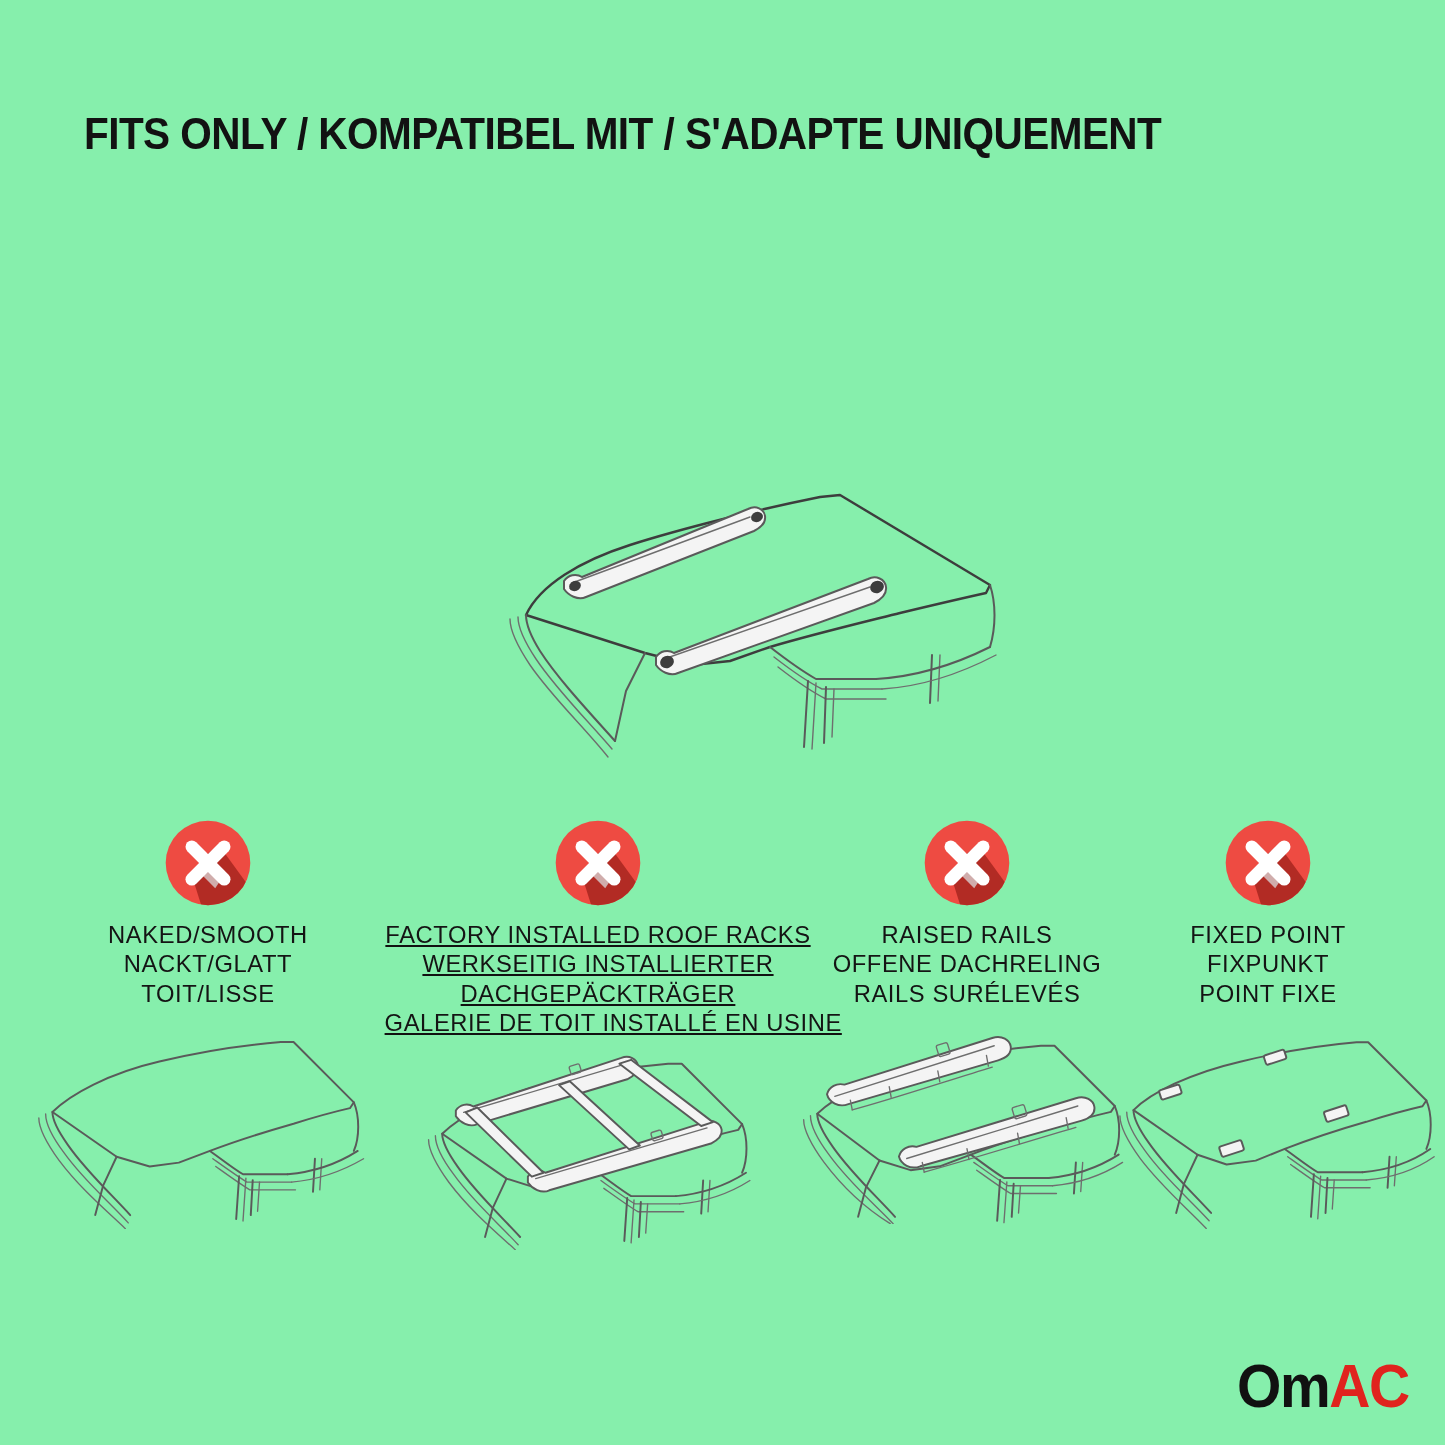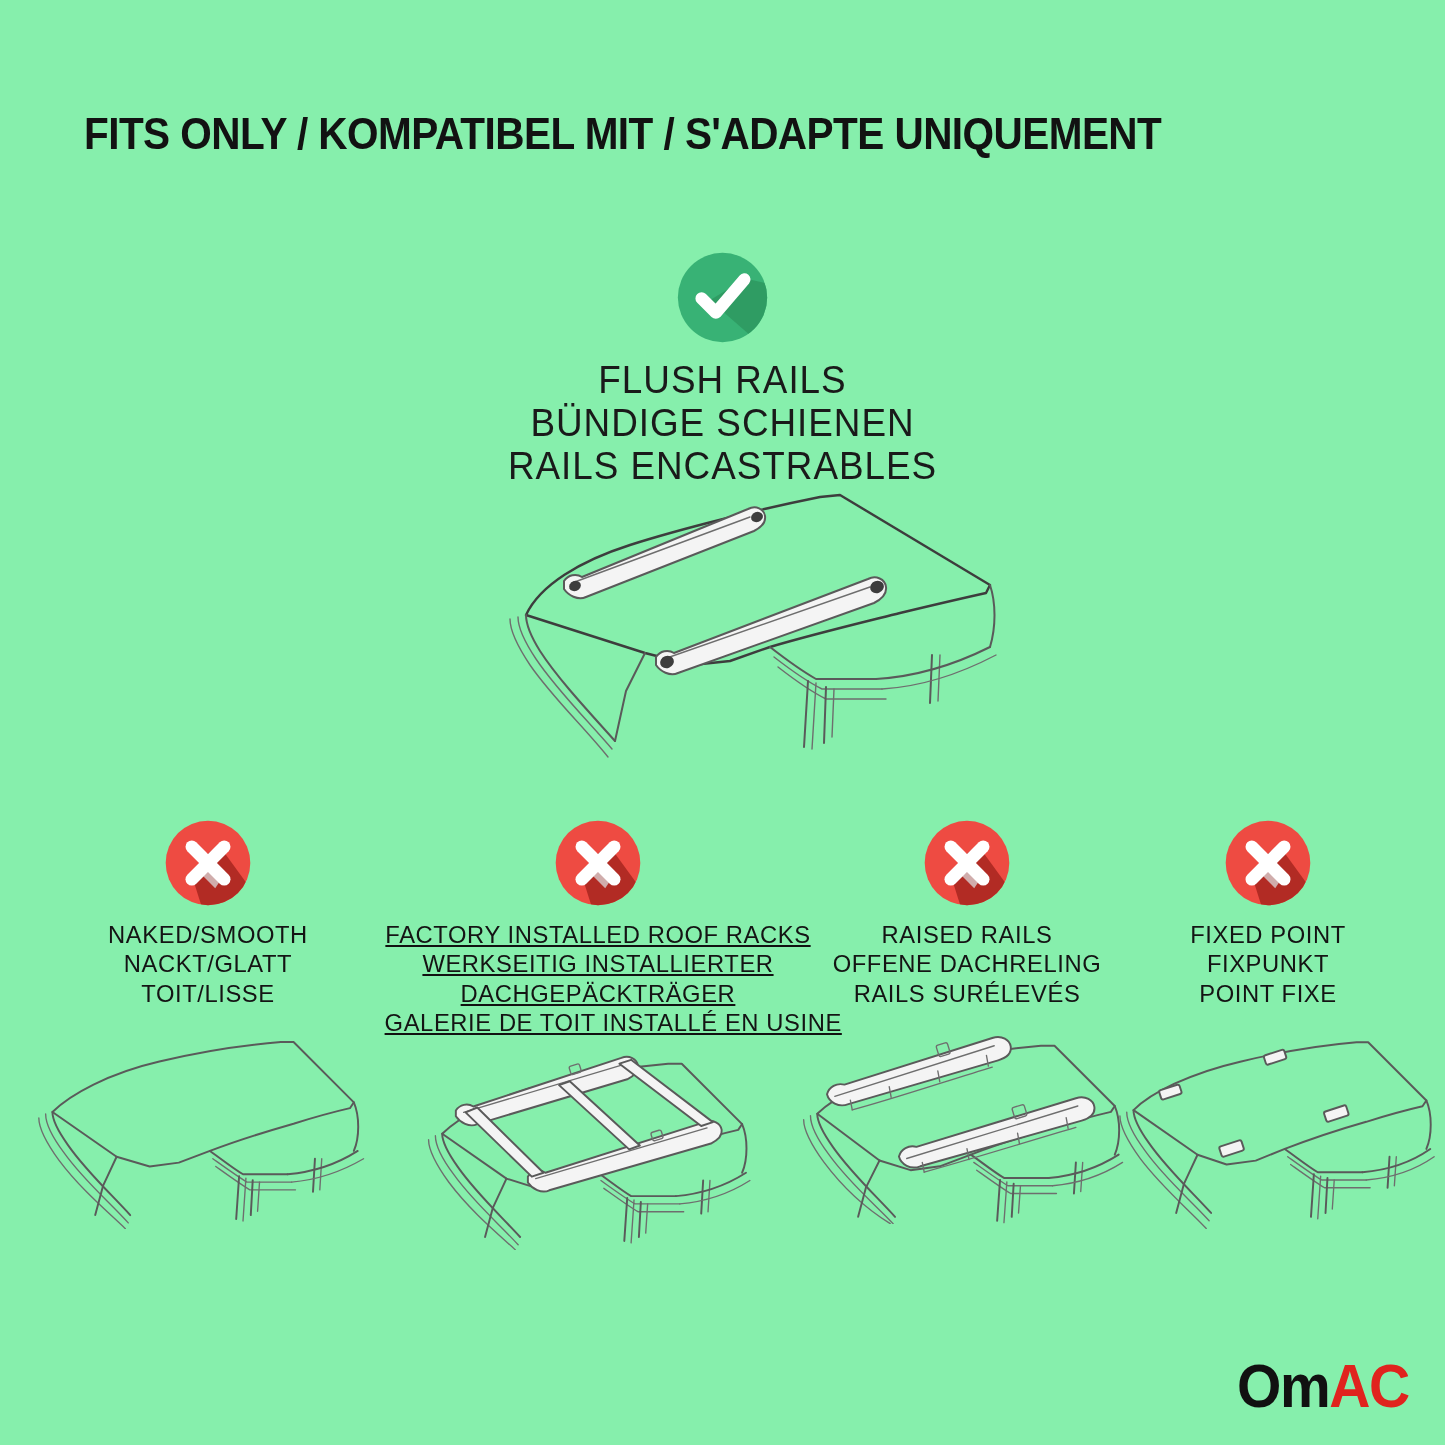--- a/index.html
+++ b/index.html
@@ -116,43 +116,20 @@
   .ln-dark{fill:none;stroke:#3d3d3d;stroke-width:2.4;stroke-linecap:round;stroke-linejoin:round;}
   .fill-soft{fill:#f4f4f4;stroke:#5a5a5a;stroke-width:2;stroke-linejoin:round;}
 </style>
 </head>
 <body>
 
 <div class="page">
 
   <div class="title">FITS ONLY / KOMPATIBEL MIT / S'ADAPTE UNIQUEMENT</div>
 
-  <div class="fit-block">
-
-    <div class="badge">
-      <svg viewBox="0 0 100 100" width="95" height="95" aria-hidden="true">
-        <defs>
-          <clipPath id="cc">
-              <circle cx="50" cy="50" r="47"></circle>
-            </clipPath>
-        </defs>
-        <circle cx="50" cy="50" r="47" fill="#38B275"></circle>
-        <g clip-path="url(#cc)">
-          <polygon points="38,52 54,68 100,108 100,36 74,30" fill="#2E9B62" opacity="0.95"></polygon>
-        </g>
-        <path d="M28 51 L43 66 L73 31" fill="none" stroke="#ffffff" stroke-width="13" stroke-linecap="round" stroke-linejoin="round"></path>
-      </svg>
-    </div>
-
-    <div class="fit-lines">
-      <div>FLUSH RAILS</div>
-      <div>BÜNDIGE SCHIENEN</div>
-      <div>RAILS ENCASTRABLES</div>
-    </div>
-  </div>
 
   <div class="hero-art">
     <svg viewBox="0 0 620 320" aria-hidden="true">
 
       <path class="ln-dark" d="M96 150 C110 120 150 96 200 80 C250 64 330 44 390 32 L410 30 L560 120 L556 128
                                C556 128 520 136 470 148 C430 158 380 170 340 182
                                L300 196 L262 200 L215 188 Z" fill="#fdfdfd"></path>
 
       <path class="ln" d="M96 150 C96 158 100 170 110 186 C128 214 160 248 185 276"></path>
       <path class="ln-thin" d="M88 152 C88 162 94 176 106 194 C126 224 158 256 182 284"></path>

